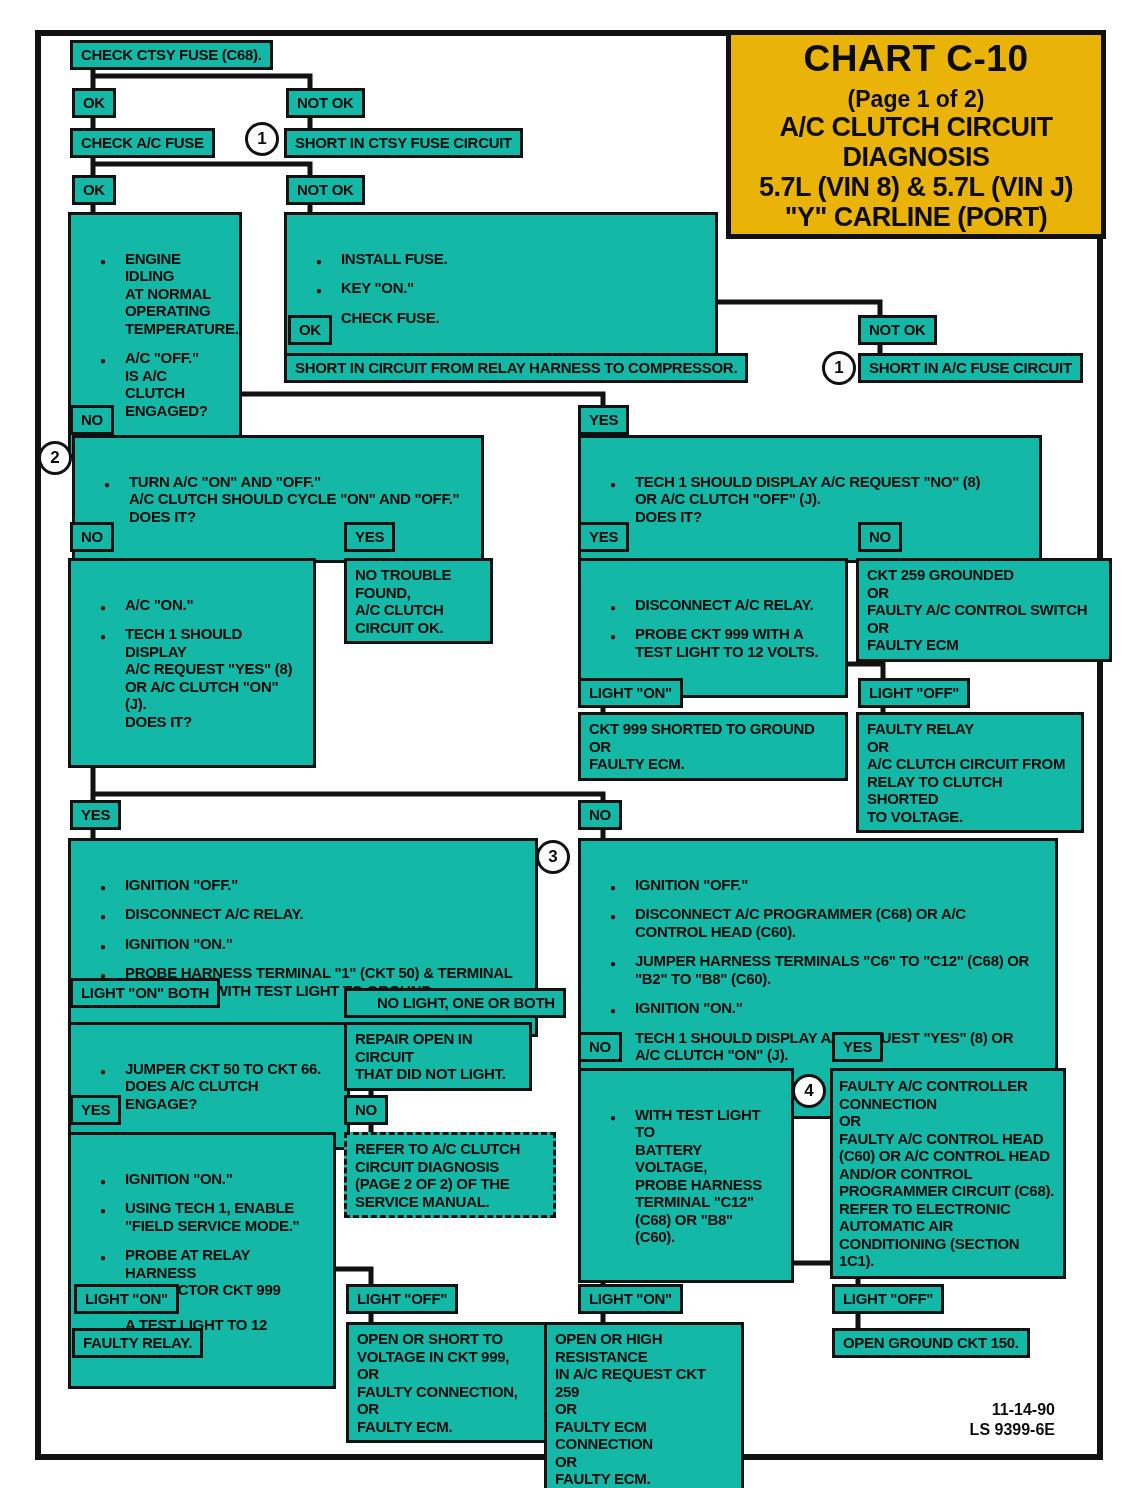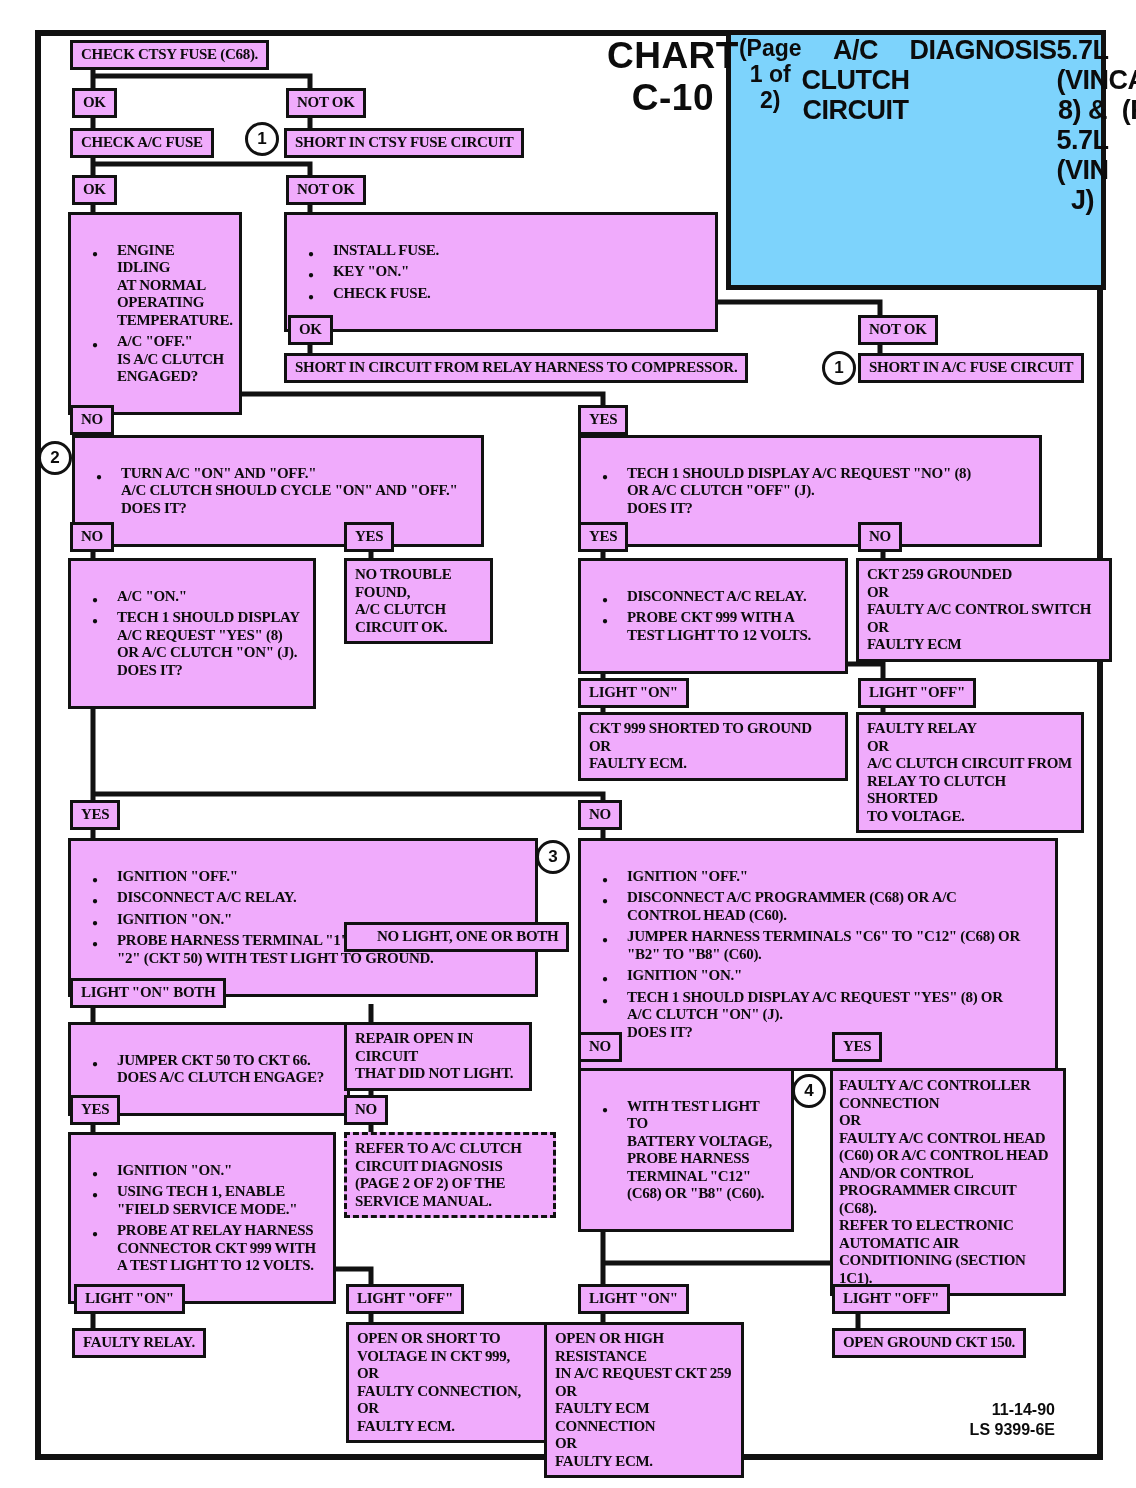--- a/index.html
+++ b/index.html
@@ -6,38 +6,38 @@
   .page{
     position:relative;width:1136px;height:1488px;background:#fff;
     font-family:"Liberation Sans",sans-serif;color:#0c0c0c;overflow:hidden;
   }
   .frame{
     position:absolute;left:35px;top:30px;width:1068px;height:1430px;
     border:6px solid #111;box-sizing:border-box;z-index:0;
   }
   .wires{position:absolute;left:0;top:0;z-index:1;}
   .box{
-    position:absolute;background:#f0abfc;border:3px solid #111;box-sizing:border-box;
+    position:absolute;background:#14b8a6;border:3px solid #111;box-sizing:border-box;
     font-weight:bold;font-size:15px;line-height:17.5px;letter-spacing:-0.3px;
-    padding:5px 8px;white-space:pre-line;z-index:2;font-family:Liberation Serif, serif;
+    padding:5px 8px;white-space:pre-line;z-index:2;
   }
   .lbl{white-space:nowrap;padding:3px 8px;}
   .dashed{border-style:dashed;}
   .bullets{list-style:none;margin:0;padding:0;}
-  .bullets li{position:relative;padding-left:34px;white-space:pre-line;margin:4px;}
+  .bullets li{position:relative;padding-left:34px;white-space:pre-line;margin:12px;}
   .bullets li::before{content:"●";position:absolute;left:9px;top:3px;font-size:10px;}
   .callout{
     position:absolute;width:34px;height:34px;border:3px solid #111;border-radius:50%;
     background:#fff;box-sizing:border-box;text-align:center;line-height:28px;
     font-weight:bold;font-size:17px;z-index:3;
   }
   .titlebox{
-    position:absolute;left:726px;top:30px;width:380px;height:260px;background:#7dd3fc;
+    position:absolute;left:726px;top:30px;width:380px;height:209px;background:#eab308;
     border:5px solid #111;box-sizing:border-box;z-index:4;text-align:center;
-    font-weight:bold;display:flex;flex-direction:row;justify-content:center;
+    font-weight:bold;display:flex;flex-direction:column;justify-content:center;
   }
   .t-chart{font-size:37px;letter-spacing:0.5px;margin-bottom:6px;}
   .t-page{font-size:23px;line-height:26px;}
   .t-line{font-size:27px;line-height:30px;letter-spacing:-0.5px;}
   .footer{
     position:absolute;left:930px;top:1400px;width:125px;text-align:right;
     font-weight:bold;font-size:16px;line-height:20px;z-index:2;
   }
 </style>
 </head>
@@ -170,21 +170,21 @@
   <div class="callout" style="left:536px;top:840px;">3</div>
   <div class="box" style="left:578px;top:838px;width:480px;min-height:168px;">
     <ul class="bullets"><li>IGNITION "OFF."</li><li>DISCONNECT A/C PROGRAMMER (C68) OR A/C
 CONTROL HEAD (C60).</li><li>JUMPER HARNESS TERMINALS "C6" TO "C12" (C68) OR
 "B2" TO "B8" (C60).</li><li>IGNITION "ON."</li><li>TECH 1 SHOULD DISPLAY A/C REQUEST "YES" (8) OR
 A/C CLUTCH "ON" (J).
 DOES IT?</li></ul>
   </div>
 
   <div class="box lbl" style="left:70px;top:978px;">LIGHT "ON" BOTH</div>
-  <div class="box lbl" style="left:344px;top:922px;padding-left:30px;">NO LIGHT, ONE OR BOTH</div>
+  <div class="box lbl" style="left:344px;top:988px;padding-left:30px;">NO LIGHT, ONE OR BOTH</div>
   <div class="box" style="left:68px;top:1022px;width:282px;min-height:50px;">
     <ul class="bullets"><li>JUMPER CKT 50 TO CKT 66.
 DOES A/C CLUTCH ENGAGE?</li></ul>
   </div>
   <div class="box" style="left:344px;top:1022px;width:188px;min-height:50px;">REPAIR OPEN IN CIRCUIT
 THAT DID NOT LIGHT.</div>
 
   <div class="box lbl" style="left:578px;top:1032px;">NO</div>
   <div class="box lbl" style="left:832px;top:1032px;">YES</div>
 

